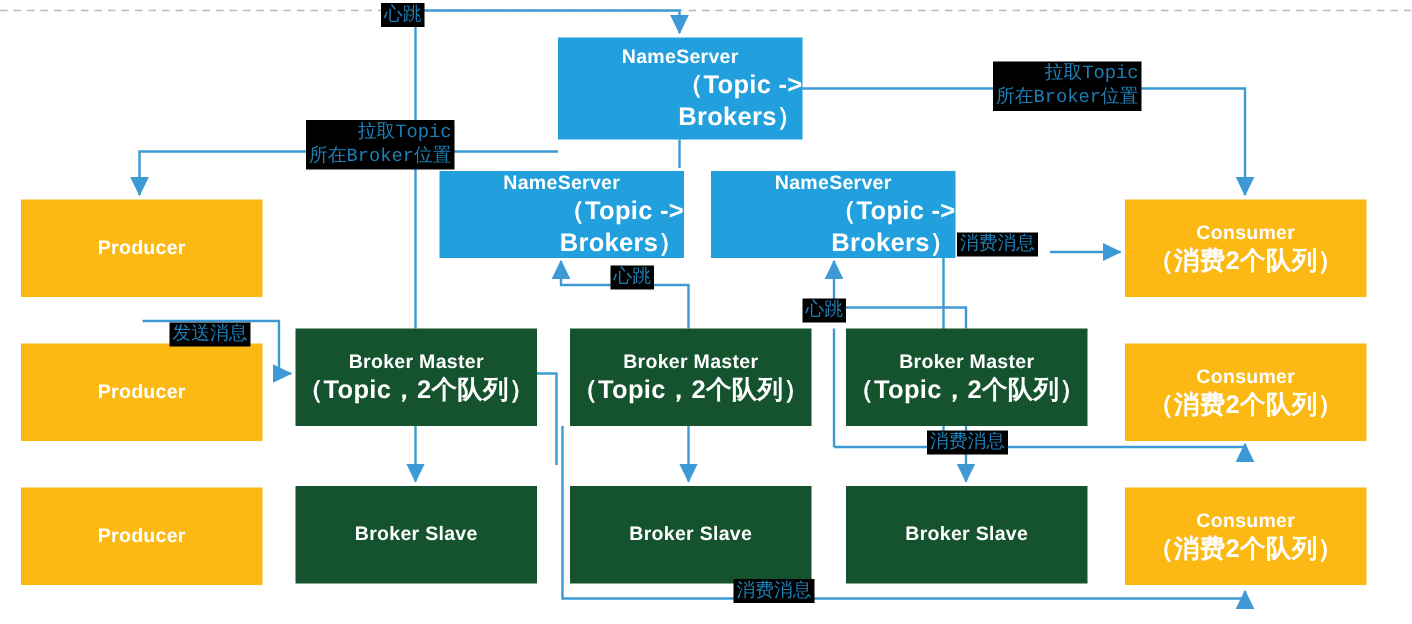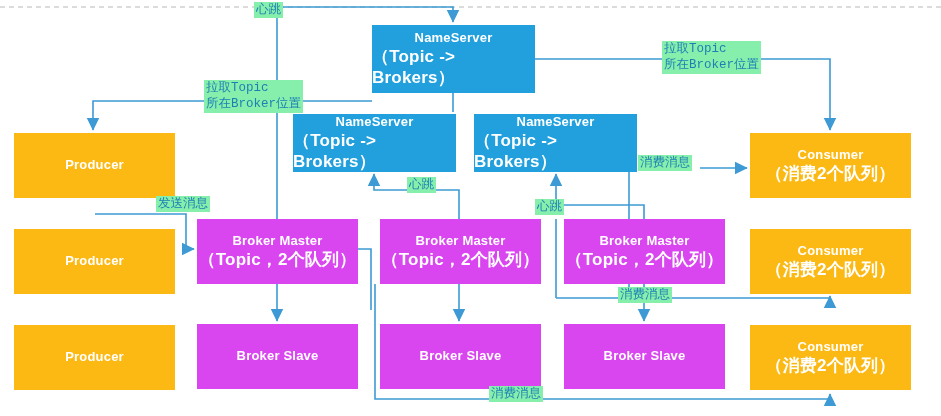--- a/index.html
+++ b/index.html
@@ -1,27 +1,27 @@
 <!DOCTYPE html>
 <html><head>
 <meta charset="utf-8">
 <style>
   html,body{margin:0;padding:0;background:#ffffff;}
   body{font-family:"Liberation Sans","DejaVu Sans",sans-serif;}
   #canvas{position:relative;width:941px;height:416px;overflow:hidden;background:#fff;}
   #wires{position:absolute;left:0;top:0;width:941px;height:416px;}
   .node{position:absolute;display:flex;flex-direction:column;align-items:center;justify-content:center;
-        color:#ffffff;text-align:left;line-height:1.25;box-sizing:border-box;}
+        color:#ffffff;text-align:right;line-height:1.25;box-sizing:border-box;}
   .node .l1{font-size:13px;font-weight:bold;letter-spacing:.2px;}
   .node .l2{font-size:17px;font-weight:bold;letter-spacing:.2px;}
   .n-blue{background:#22a0dd;}
-  .n-green{background:#d946ef;}
+  .n-green{background:#14532d;}
   .n-amber{background:#fcb913;}
   .edge-label{position:absolute;color:#1e7fb5;font-size:12.5px;white-space:nowrap;
-              background:#86efac;padding:0 2px;line-height:1.25;text-align:left;}
+              background:#000000;padding:0 2px;line-height:1.25;text-align:right;}
   .edge-label.two{line-height:1.3;font-family:Liberation Mono, monospace;}
 </style>
 </head>
 <body>
 
 <div id="canvas">
 
   <svg id="wires" viewBox="0 0 941 416" xmlns="http://www.w3.org/2000/svg">
     <defs>
       <marker id="ah" markerWidth="9" markerHeight="9" refX="7.5" refY="4.5" orient="auto">
@@ -121,18 +121,18 @@
         <div class="l1">Consumer</div>
         <div class="l2">（消费2个队列）</div>
       </div>
     </div>
   <div id="labels">
       <div class="edge-label" style="left: 254px; top: 2px;">心跳</div>
       <div class="edge-label two" style="left: 204px; top: 80px;">拉取Topic<br>所在Broker位置</div>
       <div class="edge-label two" style="left: 662px; top: 41px;">拉取Topic<br>所在Broker位置</div>
       <div class="edge-label" style="left: 407px; top: 177px;">心跳</div>
       <div class="edge-label" style="left: 535px; top: 199px;">心跳</div>
-      <div class="edge-label" style="left: 113px; top: 196px; margin-left: 43px;">发送消息</div>
+      <div class="edge-label" style="left: 113px; top: 215px;">发送消息</div>
       <div class="edge-label" style="left: 638px; top: 155px;">消费消息</div>
       <div class="edge-label" style="left: 618px; top: 287px;">消费消息</div>
       <div class="edge-label" style="left: 489px; top: 386px;">消费消息</div>
     </div>
 </div>
 
 </body></html>

